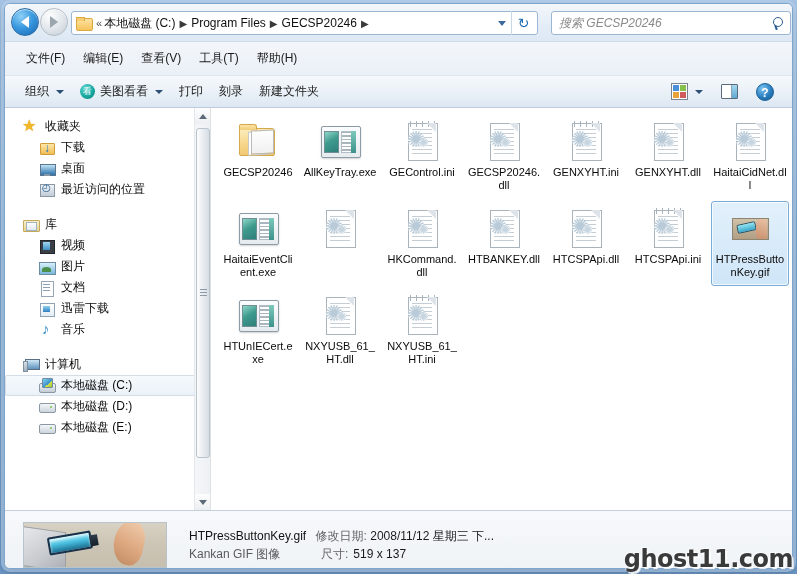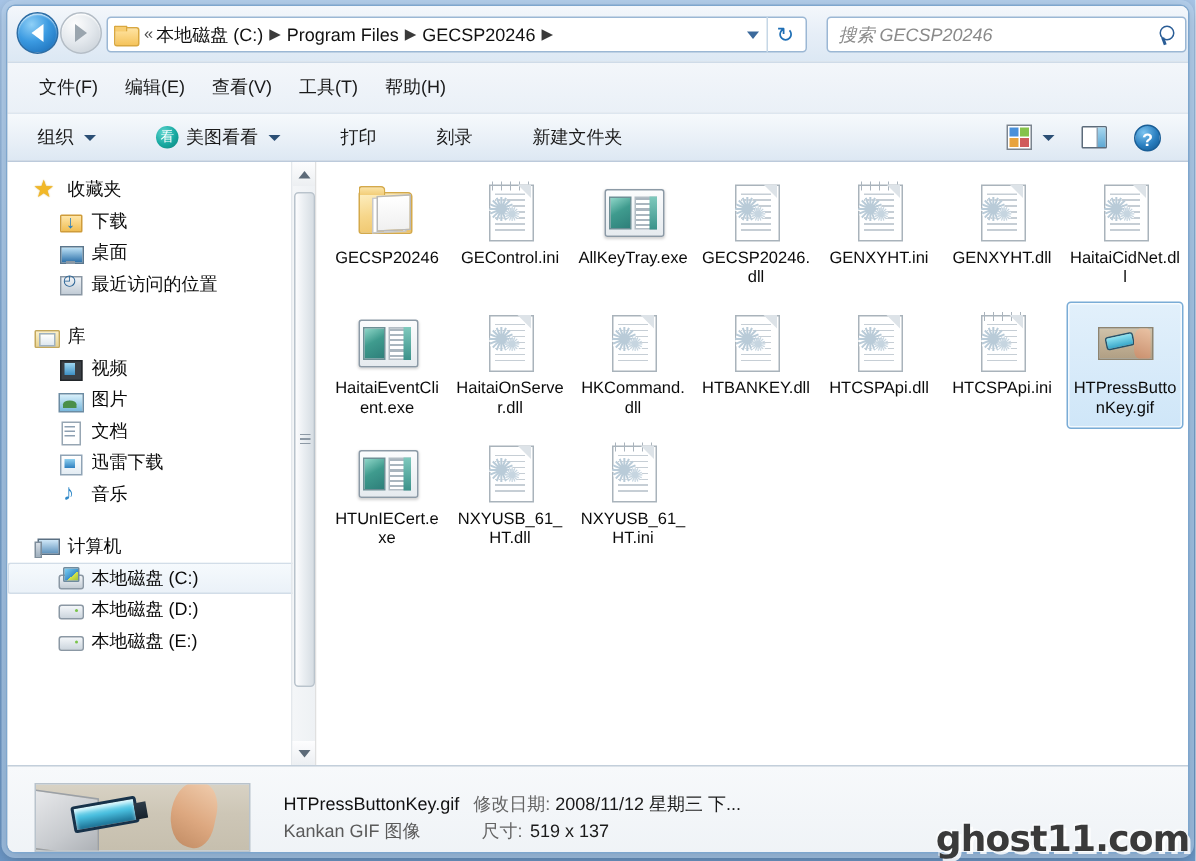--- a/index.html
+++ b/index.html
@@ -152,21 +152,21 @@
   }
   .menu-item { padding: 2px 9px; cursor: default; border-radius: 2px; }
 
   
   #toolbar {
     height: 32px;
     background: linear-gradient(180deg, #f6f9fc 0%, #e9f0f7 55%, #dde8f3 100%);
     border-bottom: 1px solid #bccadb;
     display: flex; align-items: center;
     padding: 0 6px 0 12px;
-    font-size: 12px; color: #1a1a1a; gap: 24px;
+    font-size: 12px; color: #1a1a1a;
   }
   .tb-btn {
     display: flex; align-items: center; gap: 5px;
     padding: 3px 8px; border-radius: 3px; cursor: default;
     white-space: nowrap;
   }
   .tb-caret {
     width: 0; height: 0;
     border-left: 4px solid transparent;
     border-right: 4px solid transparent;
@@ -748,37 +748,37 @@
     <div id="content">
       <div id="grid">
 
         <div class="tile">
           <span class="ticon ico-folder">
               <i></i>
             </span>
           <span class="tlabel">GECSP20246</span>
         </div>
         <div class="tile">
-          <span class="ticon page-base">
-            <span class="ini-top"></span>
-              <span class="page-lines"></span>
-              <span class="gear"></span>
-          </span>
-          <span class="tlabel">GEControl.ini</span>
-        </div>
-        <div class="tile">
           <span class="ticon ico-app">
               <i></i>
               <b></b>
               <u></u>
             </span>
           <span class="tlabel">AllKeyTray.exe</span>
         </div>
         <div class="tile">
           <span class="ticon page-base">
+            <span class="ini-top"></span>
+              <span class="page-lines"></span>
+              <span class="gear"></span>
+          </span>
+          <span class="tlabel">GEControl.ini</span>
+        </div>
+        <div class="tile">
+          <span class="ticon page-base">
             <span class="page-lines"></span>
               <span class="gear"></span>
           </span>
           <span class="tlabel">GECSP20246.dll</span>
         </div>
         <div class="tile">
           <span class="ticon page-base">
             <span class="ini-top"></span>
               <span class="page-lines"></span>
               <span class="gear"></span>
@@ -806,21 +806,20 @@
               <b></b>
               <u></u>
             </span>
           <span class="tlabel">HaitaiEventClient.exe</span>
         </div>
         <div class="tile">
           <span class="ticon page-base">
             <span class="page-lines"></span>
               <span class="gear"></span>
           </span>
-          <span class="tlabel">HaitaiOnServer.dll</span>
         </div>
         <div class="tile">
           <span class="ticon page-base">
             <span class="page-lines"></span>
               <span class="gear"></span>
           </span>
           <span class="tlabel">HKCommand.dll</span>
         </div>
         <div class="tile">
           <span class="ticon page-base">

